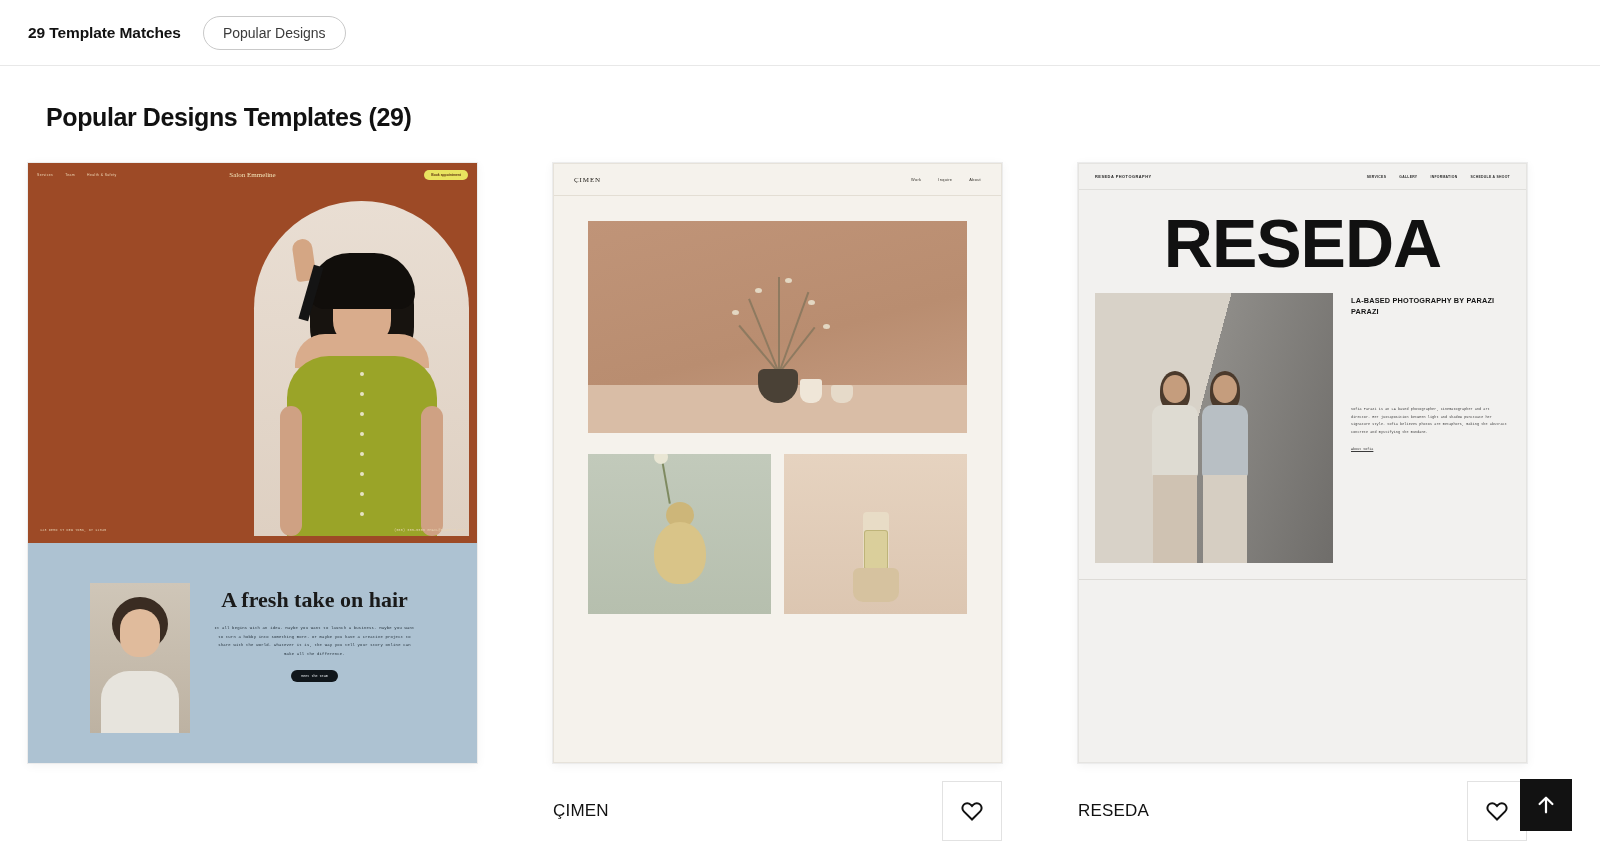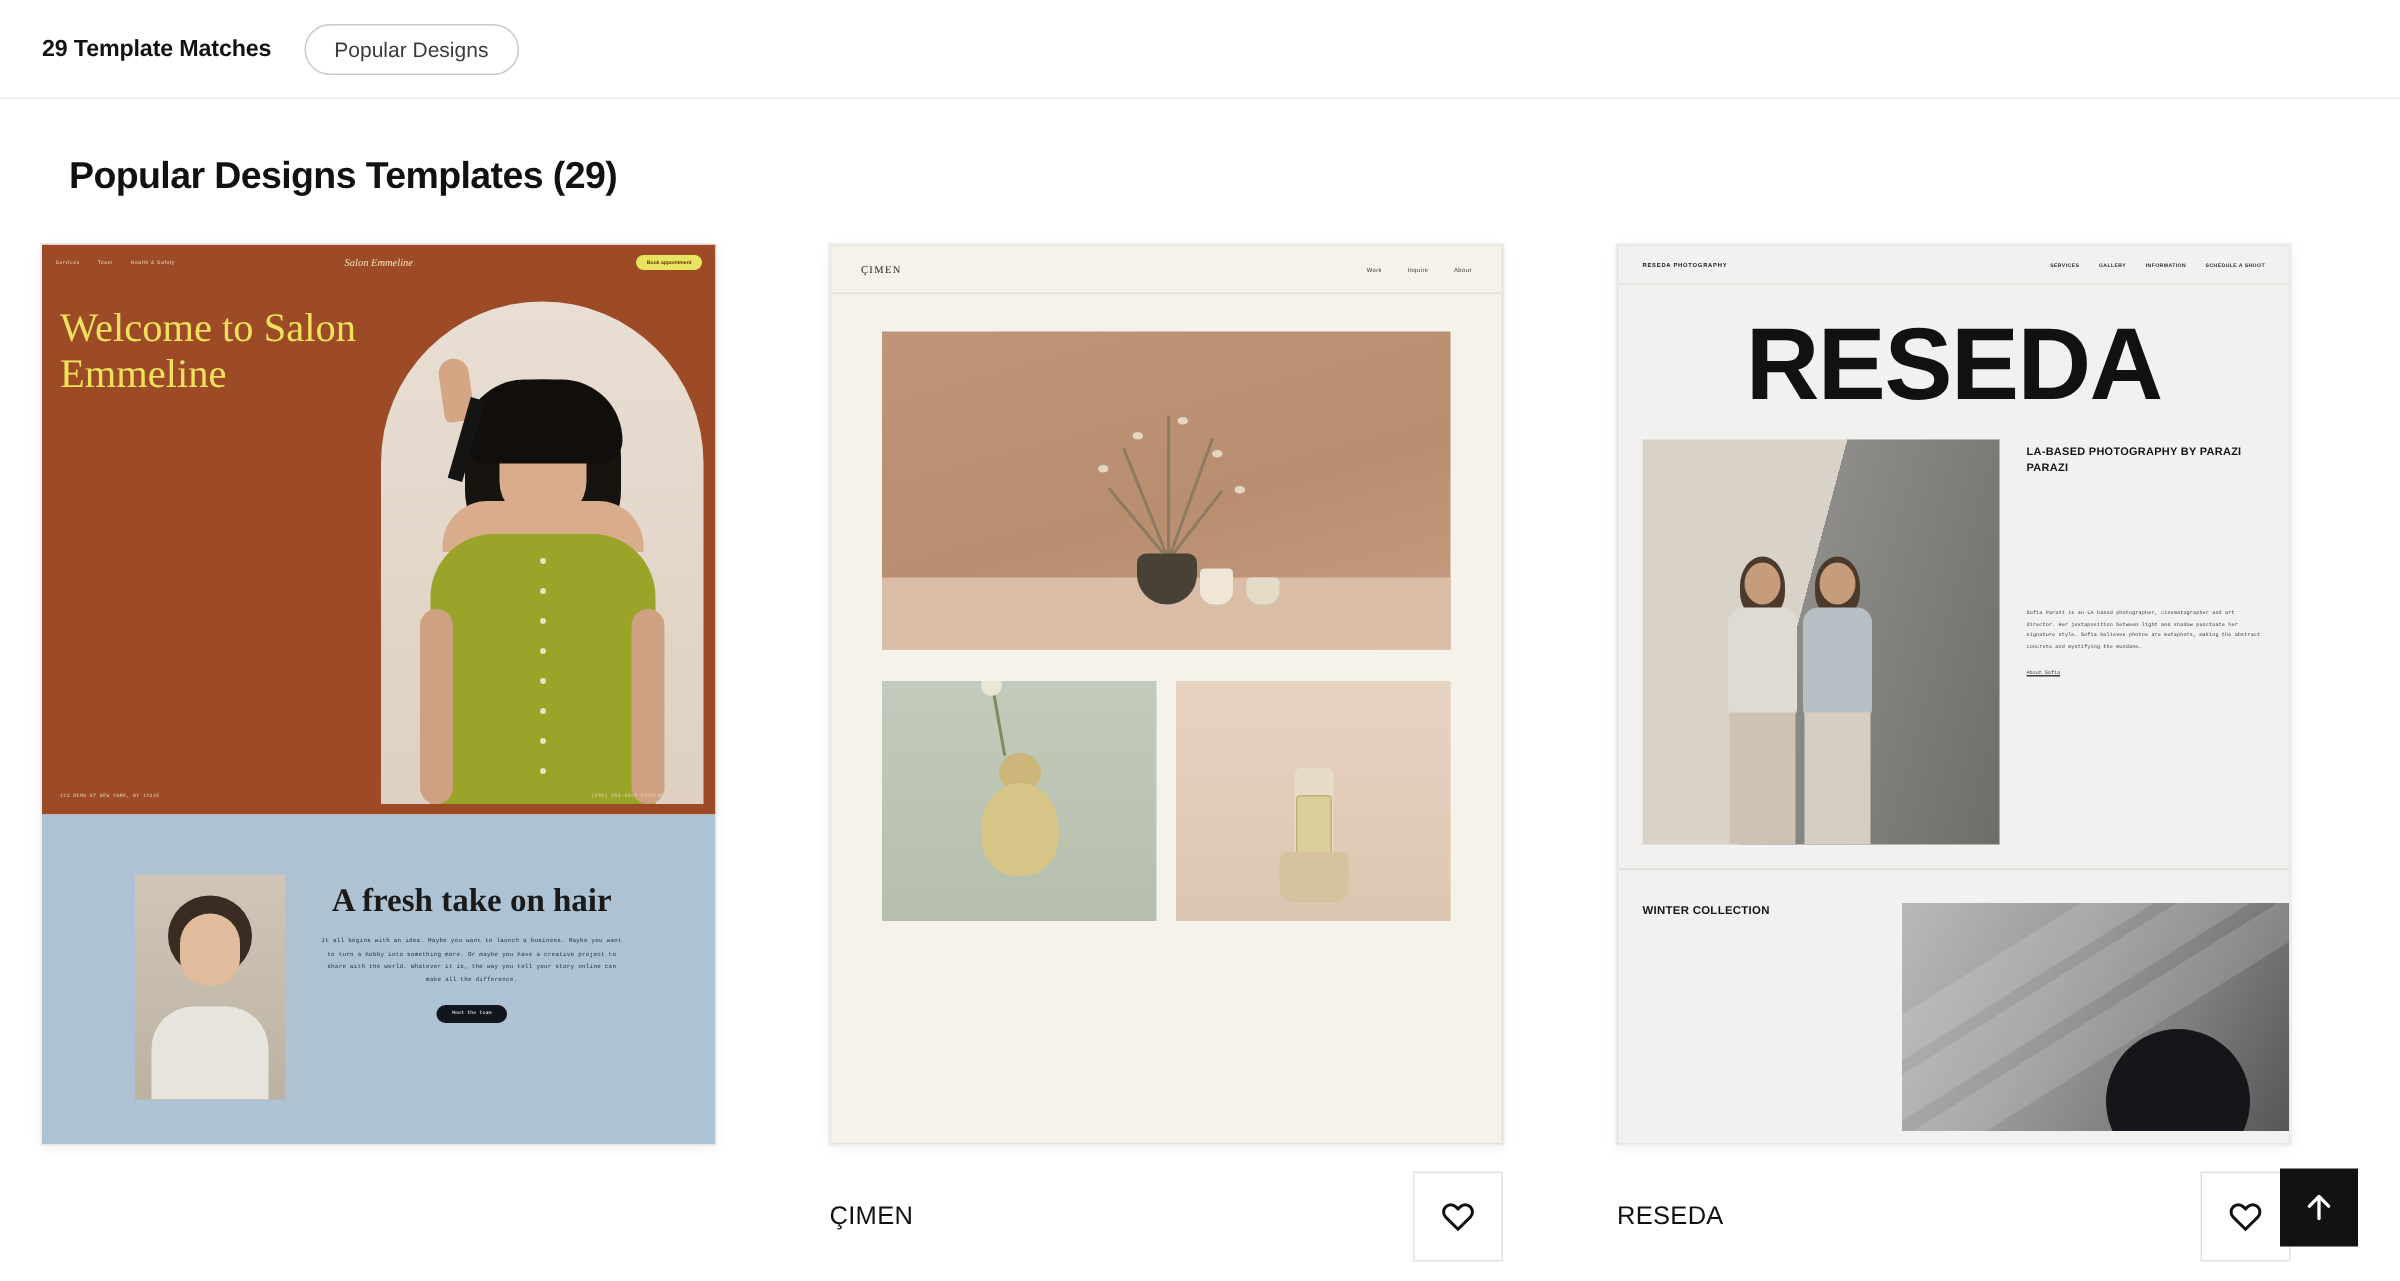--- a/index.html
+++ b/index.html
@@ -63,21 +63,21 @@
   
   .em-top { background: #9d4a26; height: 380px; position: relative; }
   .em-nav {
     display: flex; align-items: center; height: 24px;
     padding: 0 9px; position: relative;
   }
   .em-nav-links { display: flex; gap: 12px; }
   .em-nav-links span { font-size: 3.4px; color: #f0d9b8; letter-spacing: .4px; }
   .em-brand {
     position: absolute; left: 0; right: 0; text-align: center;
-    font-family: "Liberation Serif", serif; font-size: 7px; color: #f2e2b6; font-style: italic;
+    font-family: "Liberation Serif", serif; font-size: 7px; color: #f2e2b6;
   }
   .em-cta {
     position: absolute; right: 9px;
     background: #e9e45f; color: #5e3312;
     font-size: 3.4px; font-weight: 700;
     padding: 3px 7px; border-radius: 9px; white-space: nowrap;
   }
   .em-hero-title {
     font-family: "Liberation Serif", serif;
     color: #efe15c; font-size: 27px; line-height: 1.13;
@@ -364,21 +364,20 @@
       <div class="em-top">
         <div class="em-nav">
           <div class="em-nav-links">
             <span>Services</span>
             <span>Team</span>
             <span>Health &amp; Safety</span>
           </div>
           <div class="em-brand">Salon Emmeline</div>
           <div class="em-cta">Book appointment</div>
         </div>
-        <div class="em-hero-title">Welcome to Salon Emmeline</div>
         <div class="em-arch">
           <div class="em-person-hair"></div>
           <div class="em-person-face"></div>
           <div class="em-person-bangs"></div>
           <div class="em-shoulders"></div>
           <div class="em-dress"></div>
           <div class="em-arm-l"></div>
           <div class="em-arm-r"></div>
           <div class="em-buttons">
               <i></i>
@@ -495,29 +494,20 @@
                 <div class="bottom"></div>
               </div>
           </div>
           <div class="re-side">
             <div class="re-sub">LA-BASED PHOTOGRAPHY BY PARAZI PARAZI</div>
             <div class="re-bio">Sofia Parazi is an LA based photographer, cinematographer and art director. Her juxtaposition between light and shadow punctuate her signature style. Sofia believes photos are metaphors, making the abstract concrete and mystifying the mundane.</div>
             <div class="re-link">About Sofia</div>
           </div>
         </div>
         <div class="re-rule"></div>
-        <div class="re-winter">
-          <h4>WINTER COLLECTION</h4>
-          <div class="re-winter-img">
-            <div class="re-fold" style="top:4px;left:-30%"></div>
-            <div class="re-fold" style="top:44px;left:-30%"></div>
-            <div class="re-fold" style="top:86px;left:-30%"></div>
-            <div class="re-blob"></div>
-          </div>
-        </div>
       </div>
     </div>
     <div class="card-footer">
       <div class="card-name">RESEDA</div>
       <div class="fav-btn">
         <svg viewBox="0 0 24 24" fill="none" stroke="#111" stroke-width="2">
           <path d="M12 20.5 3.8 12.4a4.8 4.8 0 0 1 0-6.8 4.8 4.8 0 0 1 6.8 0l1.4 1.4 1.4-1.4a4.8 4.8 0 0 1 6.8 0 4.8 4.8 0 0 1 0 6.8Z"></path>
         </svg>
       </div>
     </div>

